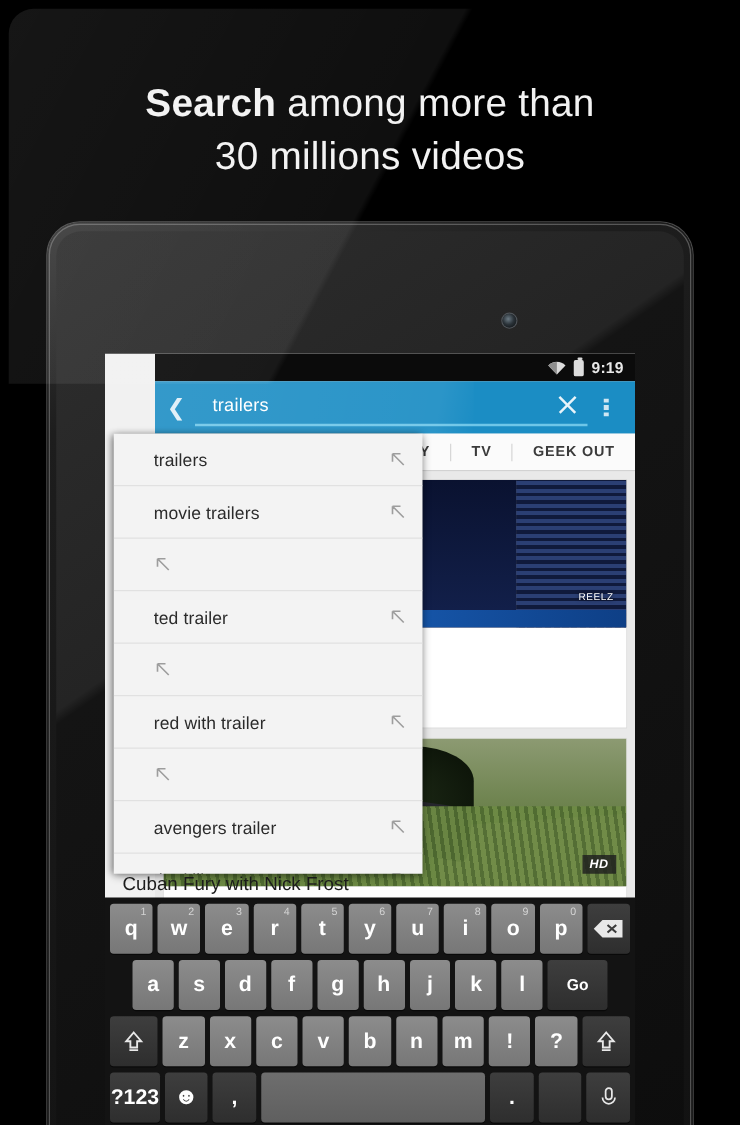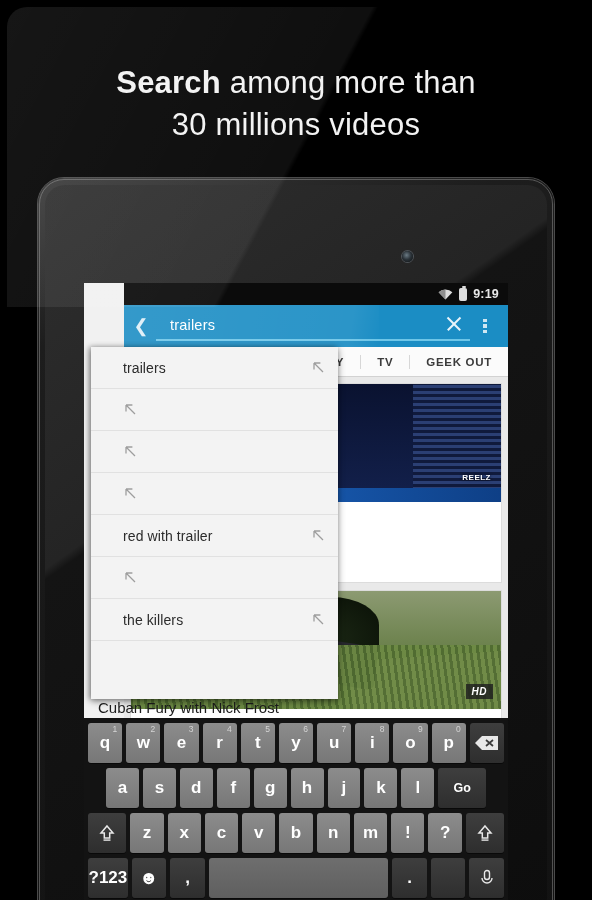--- a/index.html
+++ b/index.html
@@ -147,21 +147,21 @@
     border-radius: 22px 22px 6px 6px; background:#c9c4bd; }
   .t1 .host .body { position:absolute; left:0; top:42px; width:74px; height:56px;
     background: linear-gradient(180deg,#4e4a52,#2c2a33); border-radius: 14px 14px 0 0; }
   .t1 .host .shirt { position:absolute; left:24px; top:44px; width:26px; height:54px;
     background: linear-gradient(180deg,#7c4f9b,#4a2c63); }
   .t1 .lower3 { position:absolute; left:30px; bottom:18px; width:140px; height:15px;
     background: linear-gradient(90deg,#5bbfa6 0 18px,#f2f2f2 18px 100%);
     display:flex; align-items:center; }
   .t1 .lower3 span { font-size:7px; font-weight:700; color:#1a1a1a; margin-left:22px; letter-spacing:.3px; }
   .t1 .reelz { position:absolute; right:10px; bottom:20px;
-    font-size:8px; font-weight:700; color:#fff; letter-spacing:.5px;
+    font-size:8px; font-weight:400; color:#fff; letter-spacing:.5px;
     text-shadow: 0 0 3px rgba(0,0,0,.9); }
   .t1 .bottombar { position:absolute; left:0; bottom:0; width:100%; height:14px;
     background: linear-gradient(90deg,#1f6fd0,#0e3f86); }
 
   
   .t2 { background: linear-gradient(180deg,#8c9a72 0%,#6f8450 42%,#4c6434 100%); }
   .t2 .wall { position:absolute; left:0; top:0; width:128px; height:72px;
     background: linear-gradient(180deg,#8a7f6e,#57503f); }
   .t2 .path { position:absolute; right:0; bottom:0; width:150px; height:58px;
     background: linear-gradient(160deg,#cdbfa4,#a4957c); transform: skewY(-4deg); transform-origin: right bottom; }
@@ -328,27 +328,36 @@
     <div class="suggest">
       <div class="srow">
         <span class="txt">trailers</span>
         <span class="arrow-ul">
           <svg width="15" height="15" viewBox="0 0 15 15">
               <path d="M3 3h6.4M3 3v6.4M3 3l9 9" stroke="#6a6a6a" stroke-width="1.3" fill="none"></path>
             </svg>
         </span>
       </div>
       <div class="srow">
-        <span class="arrow-ul">
-          <svg width="15" height="15" viewBox="0 0 15 15">
-              <path d="M3 3h6.4M3 3v6.4M3 3l9 9" stroke="#6a6a6a" stroke-width="1.3" fill="none"></path>
-            </svg>
-        </span>
-      </div>
-      <div class="srow">
+        <span class="txt">movie trailers</span>
+        <span class="arrow-ul">
+          <svg width="15" height="15" viewBox="0 0 15 15">
+              <path d="M3 3h6.4M3 3v6.4M3 3l9 9" stroke="#6a6a6a" stroke-width="1.3" fill="none"></path>
+            </svg>
+        </span>
+      </div>
+      <div class="srow">
+        <span class="arrow-ul">
+          <svg width="15" height="15" viewBox="0 0 15 15">
+              <path d="M3 3h6.4M3 3v6.4M3 3l9 9" stroke="#6a6a6a" stroke-width="1.3" fill="none"></path>
+            </svg>
+        </span>
+      </div>
+      <div class="srow">
+        <span class="txt">ted trailer</span>
         <span class="arrow-ul">
           <svg width="15" height="15" viewBox="0 0 15 15">
               <path d="M3 3h6.4M3 3v6.4M3 3l9 9" stroke="#6a6a6a" stroke-width="1.3" fill="none"></path>
             </svg>
         </span>
       </div>
       <div class="srow">
         <span class="arrow-ul">
           <svg width="15" height="15" viewBox="0 0 15 15">
               <path d="M3 3h6.4M3 3v6.4M3 3l9 9" stroke="#6a6a6a" stroke-width="1.3" fill="none"></path>
@@ -357,20 +366,28 @@
       </div>
       <div class="srow">
         <span class="txt">red with trailer</span>
         <span class="arrow-ul">
           <svg width="15" height="15" viewBox="0 0 15 15">
               <path d="M3 3h6.4M3 3v6.4M3 3l9 9" stroke="#6a6a6a" stroke-width="1.3" fill="none"></path>
             </svg>
         </span>
       </div>
       <div class="srow">
+        <span class="arrow-ul">
+          <svg width="15" height="15" viewBox="0 0 15 15">
+              <path d="M3 3h6.4M3 3v6.4M3 3l9 9" stroke="#6a6a6a" stroke-width="1.3" fill="none"></path>
+            </svg>
+        </span>
+      </div>
+      <div class="srow">
+        <span class="txt">avengers trailer</span>
         <span class="arrow-ul">
           <svg width="15" height="15" viewBox="0 0 15 15">
               <path d="M3 3h6.4M3 3v6.4M3 3l9 9" stroke="#6a6a6a" stroke-width="1.3" fill="none"></path>
             </svg>
         </span>
       </div>
       <div class="srow">
         <span class="txt">the killers</span>
         <span class="arrow-ul">
           <svg width="15" height="15" viewBox="0 0 15 15">

